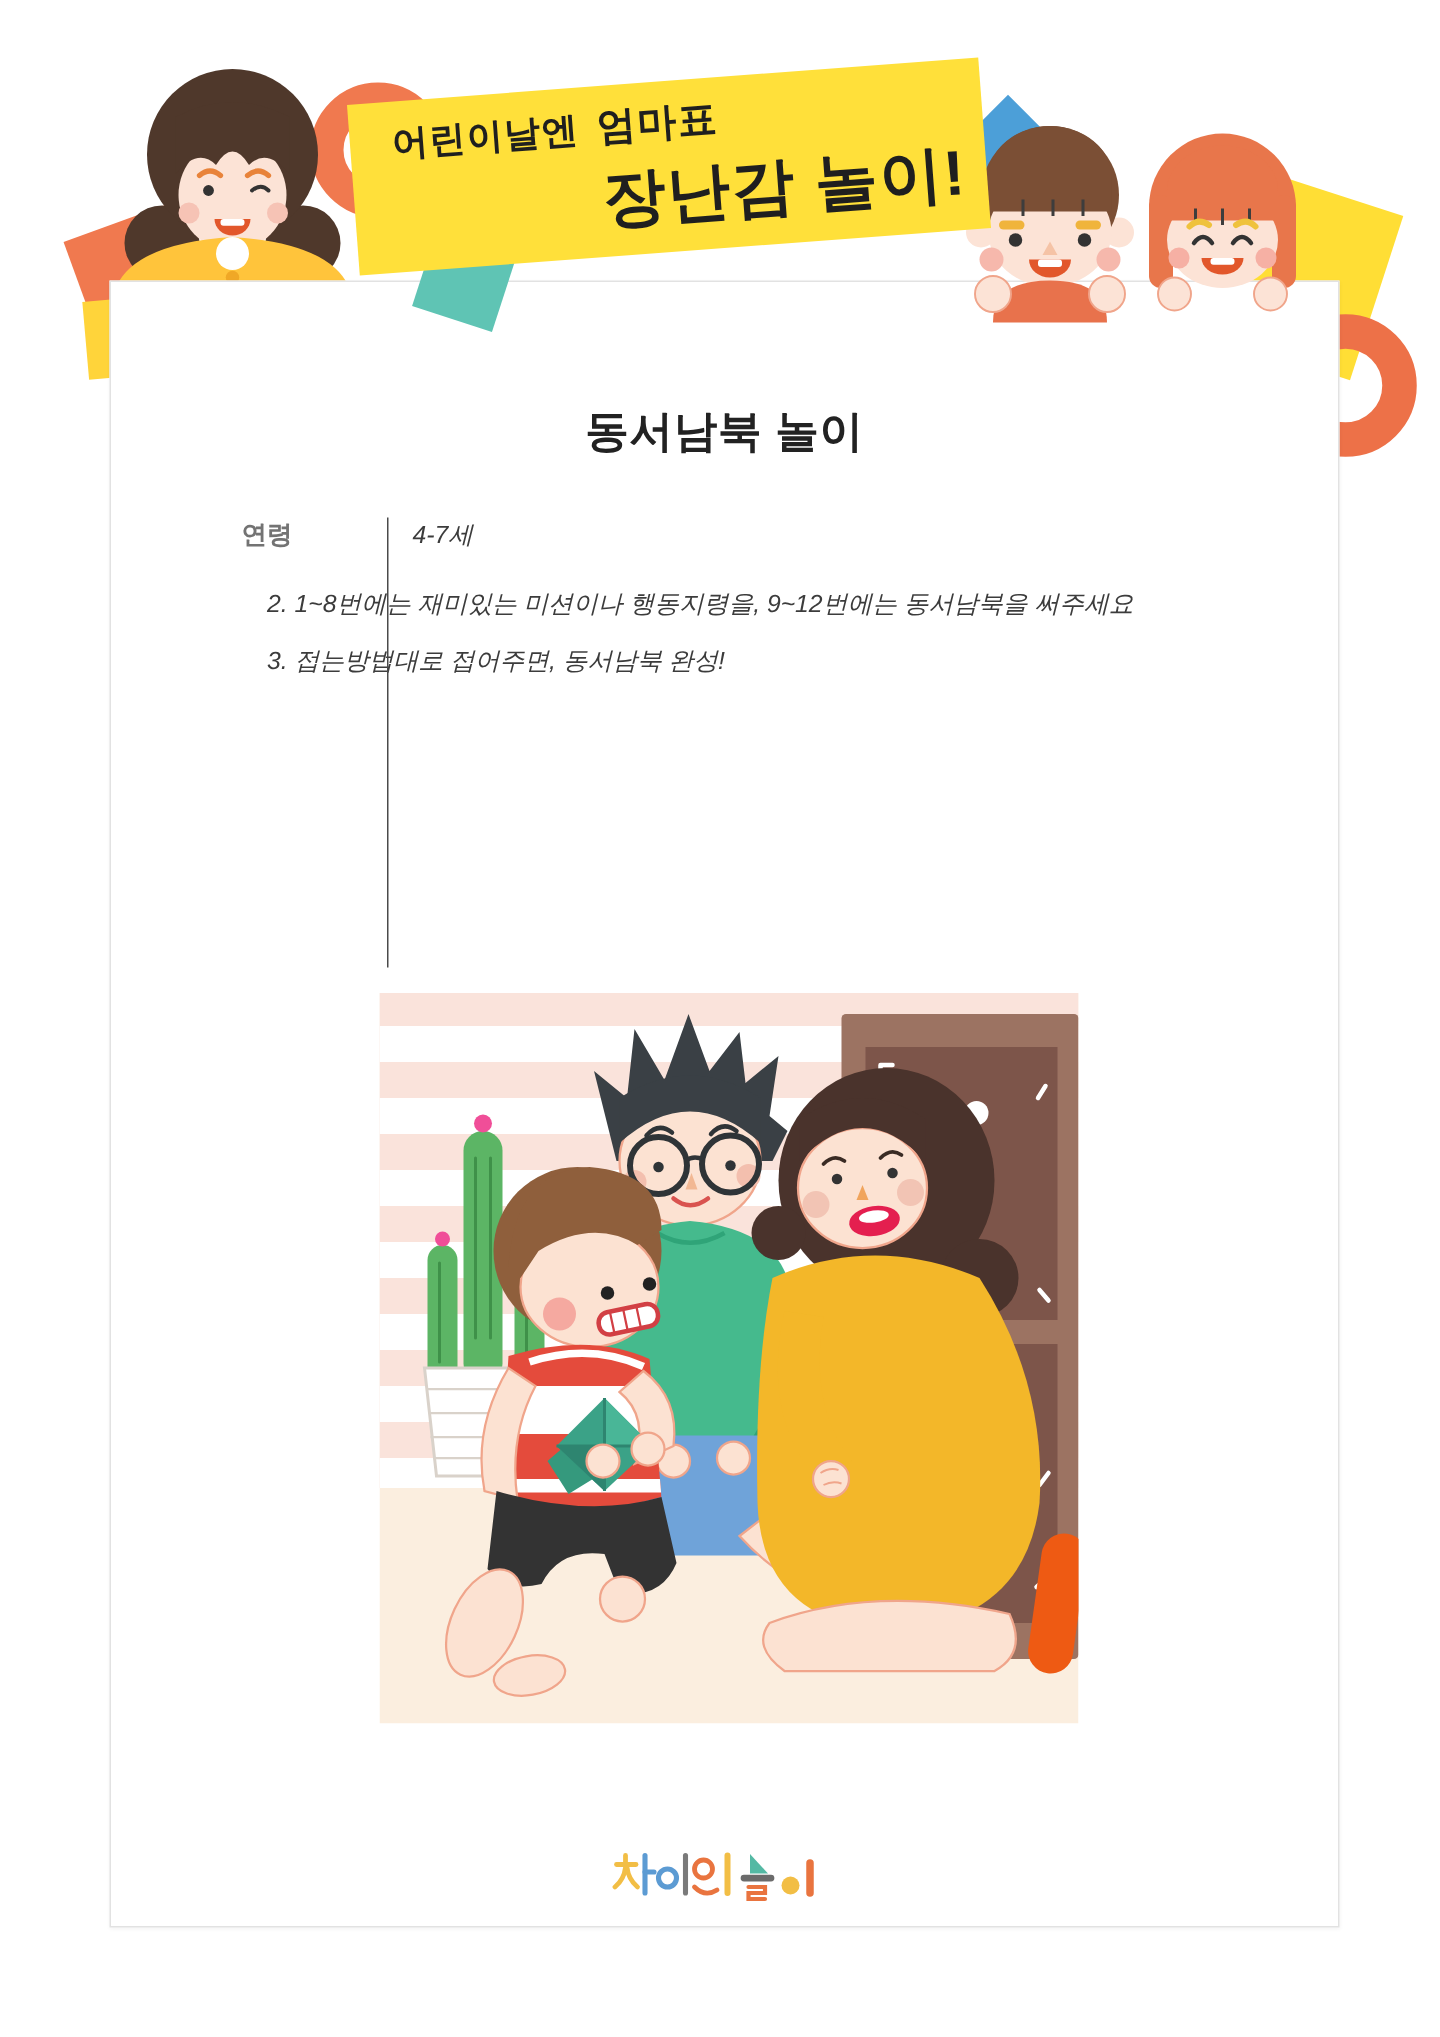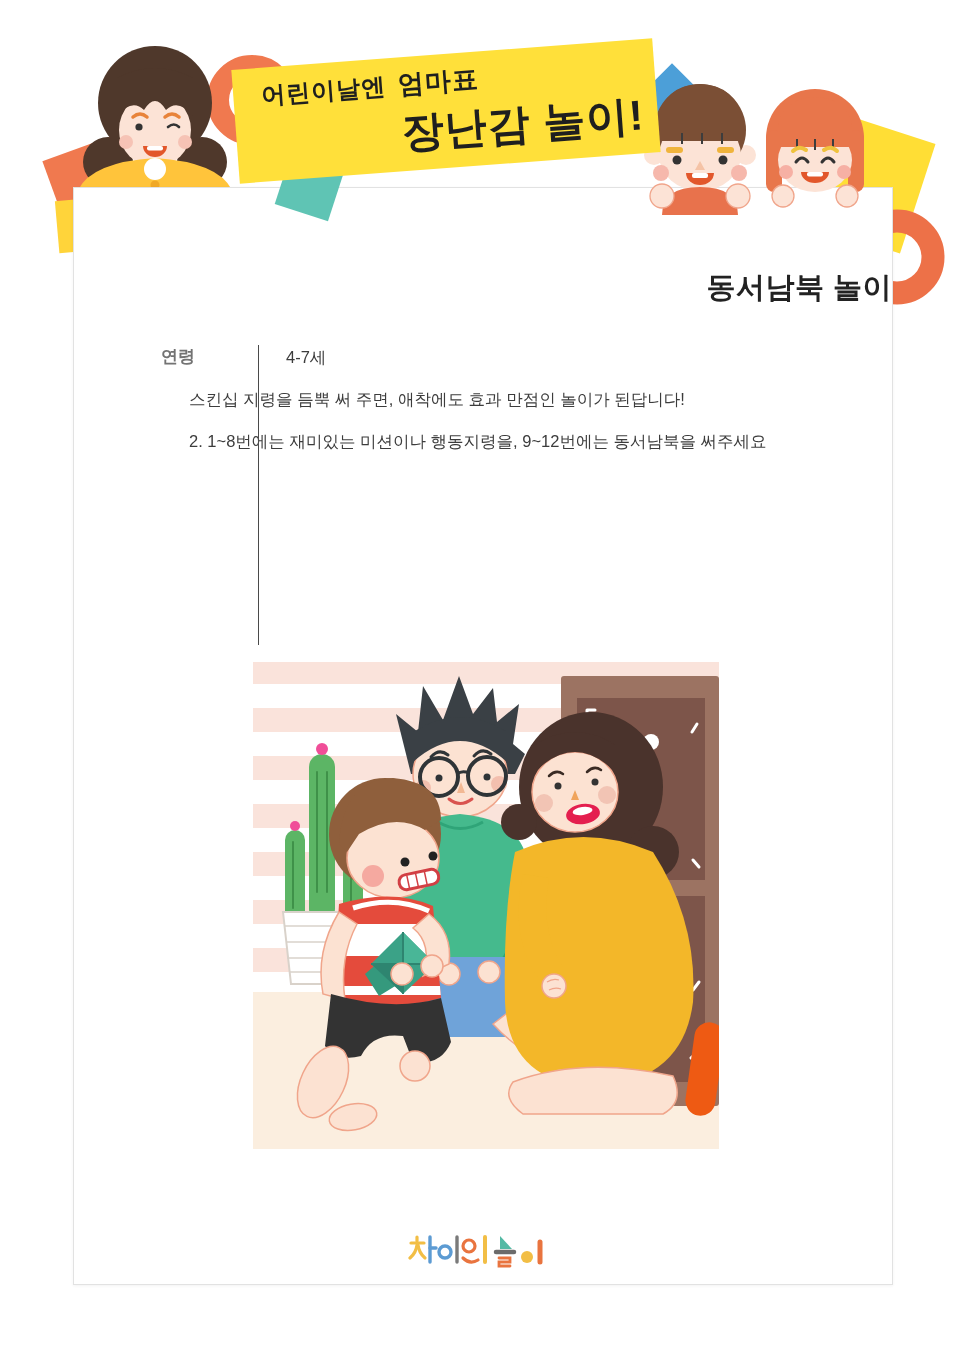--- a/index.html
+++ b/index.html
@@ -19,28 +19,28 @@
   }
   .banner-line1{font-size:24px;font-weight:600;letter-spacing:1px;white-space:nowrap;}
   .banner-line1 .b1-bold{font-weight:800;font-size:26px;margin-left:12px;}
   .banner-line2{font-size:42px;font-weight:800;text-align:right;margin-top:3px;letter-spacing:1px;white-space:nowrap;}
   
   .card{
     position:absolute;left:73px;top:187px;width:818px;height:1096px;z-index:2;
     background:#ffffff;border:1px solid #e2e2e2;box-shadow:0 1px 3px rgba(0,0,0,.05);
   }
   .card-title{
-    position:absolute;top:80px;left:0;width:100%;margin:0;text-align:right;
+    position:absolute;top:80px;left:0;width:100%;margin:0;text-align:center;
     font-size:29px;font-weight:800;color:#222222;letter-spacing:.5px;
   }
   .info-table{position:absolute;left:87px;top:150px;width:715px;}
   .info-divider{position:absolute;left:97px;top:7px;height:300px;width:1px;background:#4a4a4a;}
   .info-group{display:flex;margin-bottom:4px;}
   .info-label{flex:0 0 97px;width:97px;font-weight:700;font-size:17px;color:#737373;line-height:38px;white-space:nowrap;}
-  .info-lines{padding-left:28px;}
+  .info-lines{padding-left:17px;font-style:italic;}
   .info-line{font-size:16.5px;color:#3c3c3c;line-height:38px;white-space:nowrap;}
   .illustration{position:absolute;left:179px;top:474px;}
   .brand{position:absolute;left:0;top:1046px;width:100%;display:flex;justify-content:center;}
   .sr-only{position:absolute;width:1px;height:1px;overflow:hidden;clip:rect(0 0 0 0);white-space:nowrap;}
 </style>
 </head>
 <body>
 
 <svg class="bg-deco" width="960" height="330" viewBox="0 0 960 330">
   <g>
@@ -89,27 +89,27 @@
 
     <div class="info-group">
       <div class="info-label">연령</div>
       <div class="info-lines">
         <div class="info-line">4-7세</div>
       </div>
     </div>
 
     <div class="info-group">
       <div class="info-lines">
-        <div class="info-line">스킨십 지령을 듬뿍 써 주면, 애착에도 효과 만점인 놀이가 된답니다!</div>
       </div>
     </div>
 
     <div class="info-group">
       <div class="info-lines">
         <div class="info-line">2. 1~8번에는 재미있는 미션이나 행동지령을, 9~12번에는 동서남북을 써주세요</div>
+        <div class="info-line">3. 접는방법대로 접어주면, 동서남북 완성!</div>
       </div>
     </div>
   </div>
 
   <svg class="illustration" width="466" height="487" viewBox="0 0 466 487">
     <g>
       <rect x="0" y="0" width="466" height="487" fill="#FBEEDF"></rect>
       <rect x="0" y="0" width="466" height="330" fill="#FAE3DB"></rect>
       <g fill="#FFFFFF">
         <rect x="0" y="22" width="466" height="24"></rect>

